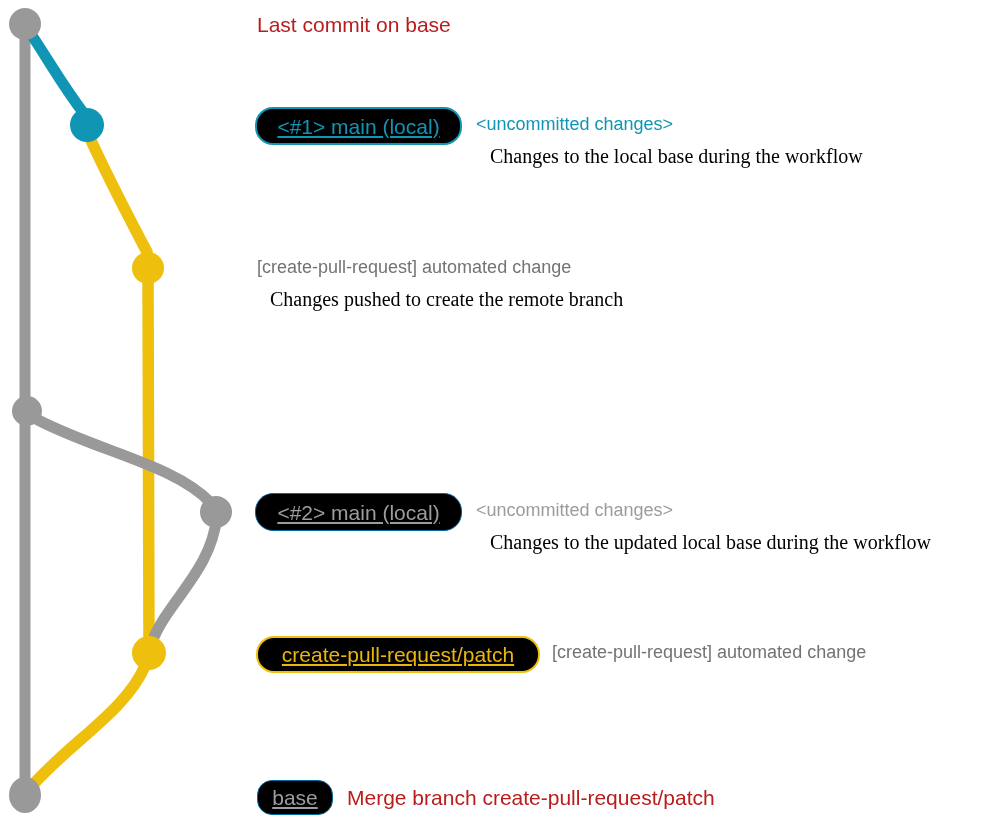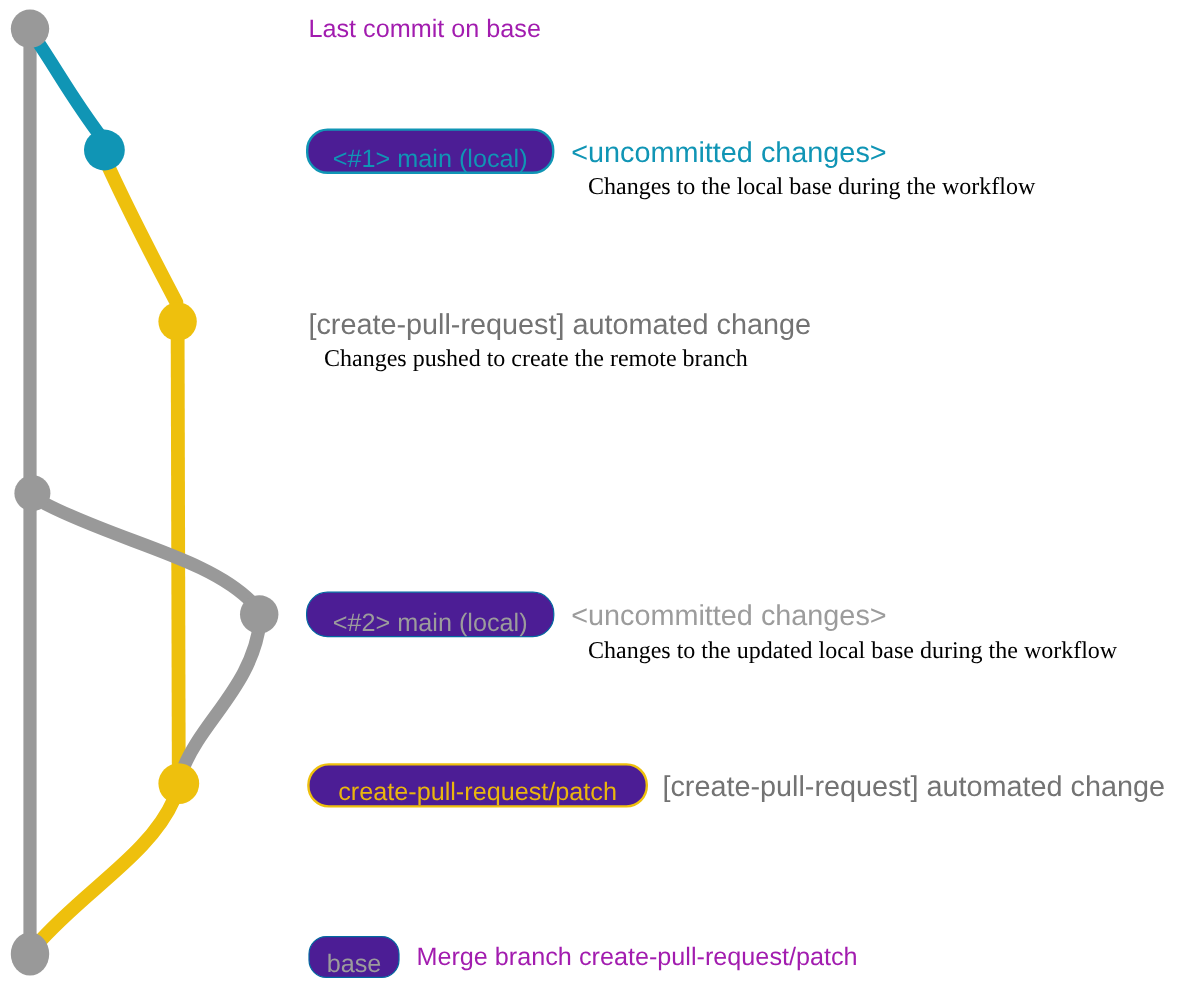--- a/index.html
+++ b/index.html
@@ -15,41 +15,42 @@
     background: #ffffff;
     overflow: hidden;
   }
   #graph-svg {
     position: absolute;
     left: 0;
     top: 0;
   }
   .abs { position: absolute; }
   .gray-label {
-    color: #a21caf;
+    color: #b91c1c;
     font-size: 21px;
     line-height: 1.15;
     white-space: nowrap;
   }
   .badge {
     display: flex;
-    align-items: flex-end;
+    align-items: center;
     justify-content: center;
     border-radius: 18px;
-    background: #4c1d95;
+    background: #000000;
     font-size: 21px;
     line-height: 1;
     white-space: nowrap;
     box-sizing: border-box;
+    text-decoration: underline;
   }
   .badge.teal   { border: 2px solid #1095B5; color: #1095B5; }
   .badge.gray   { border: 1px solid #0369a1; color: #9C9C9C; }
   .badge.yellow { border: 2px solid #EEC00D; color: #EAB60D; }
   .title {
-    font-size: 24px;
+    font-size: 18px;
     line-height: 1.15;
     white-space: nowrap;
   }
   .title.teal   { color: #1095B5; }
   .title.gray   { color: #9C9C9C; }
   .title.yellow { color: #737373; }
   .desc {
     font-family: Liberation Serif, serif;
     font-size: 20px;
     color: #000000;

